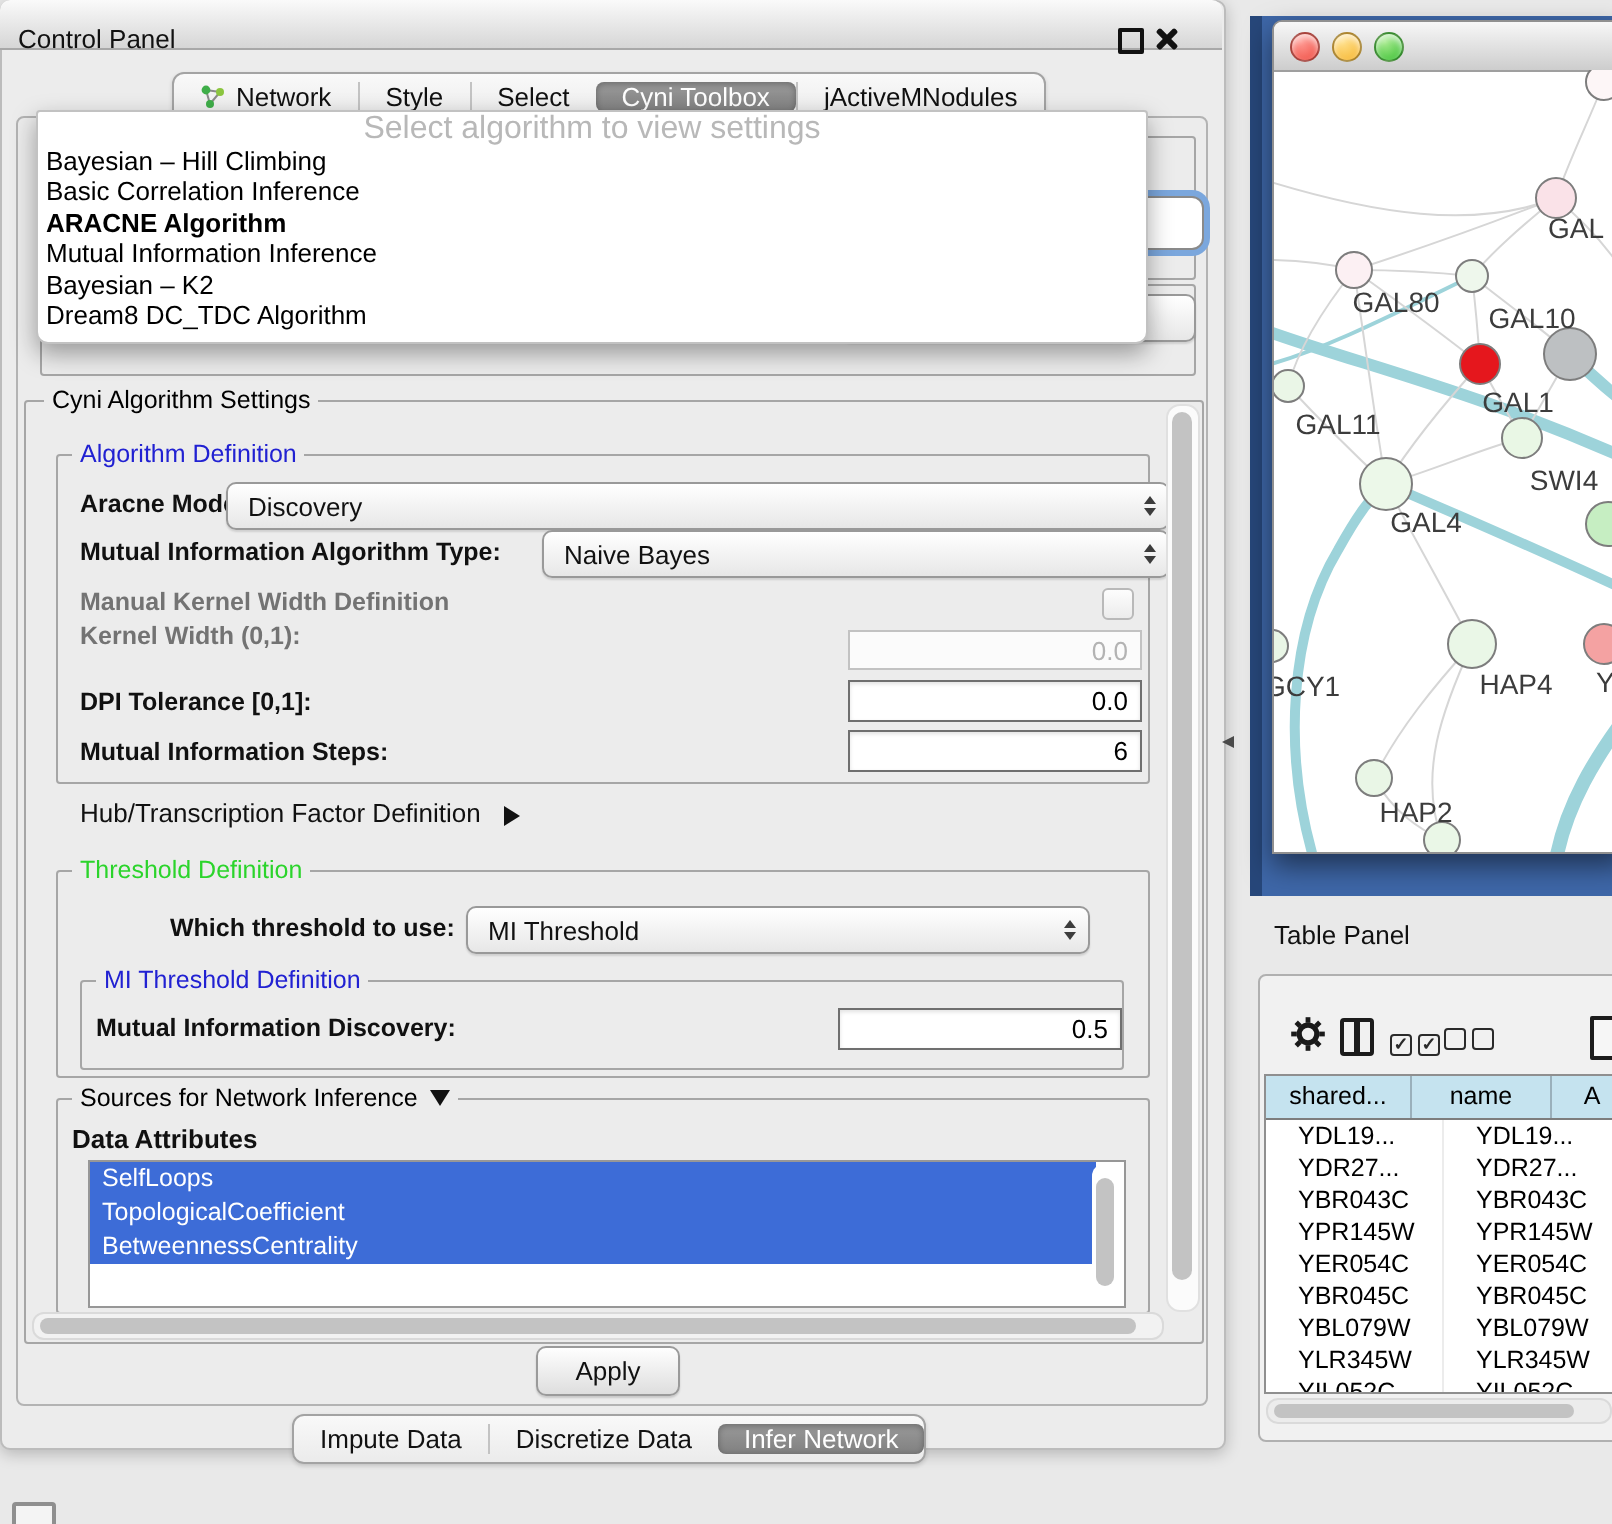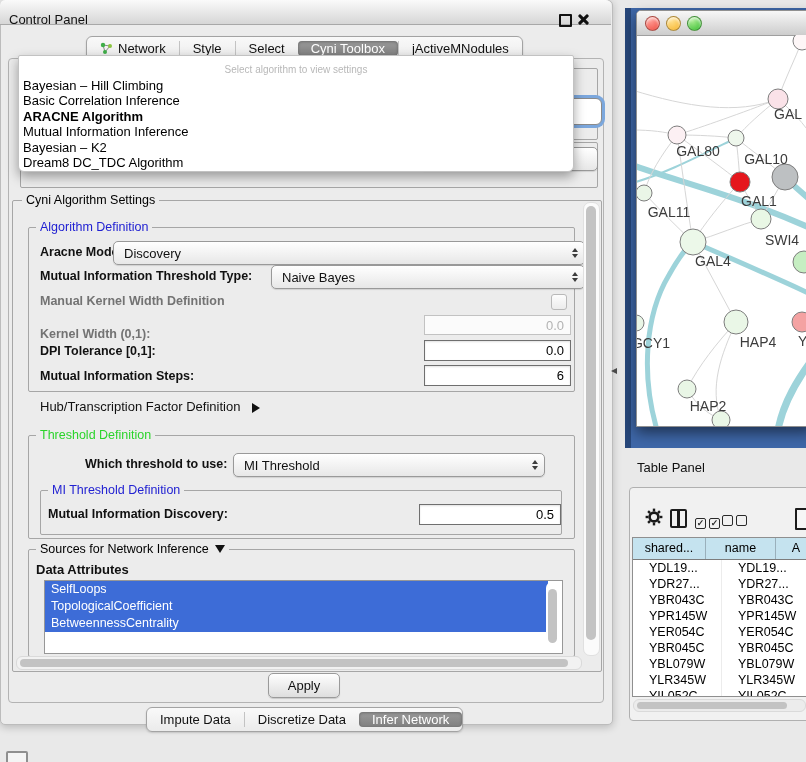--- a/index.html
+++ b/index.html
@@ -58,21 +58,21 @@
   .strack{position:absolute;background:#f2f2f2;border:1px solid #dadada;border-radius:6px}
   .sthumb{position:absolute;background:#c3c3c3;border-radius:5px}
   
   .btn{position:absolute;display:flex;align-items:center;justify-content:center;font-size:13px;color:#111;
        border:1px solid #9a9a9a;border-radius:5px;background:linear-gradient(#fefefe,#dedede);
        box-shadow:0 1px 1px rgba(0,0,0,.15)}
   
   #algo-popup{position:absolute;left:18px;top:55px;width:554px;height:115px;background:#fff;
               border:1px solid #c2c2c2;border-radius:2px 2px 6px 6px;z-index:50;
               box-shadow:0 5px 12px rgba(0,0,0,.35);overflow:hidden}
-  #algo-ph{text-align:center;color:#b8b8b8;font-size:10px;height:16px;line-height:16px;margin-top:6px}
+  #algo-ph{text-align:center;color:#b8b8b8;font-size:16px;height:16px;line-height:16px;margin-top:1px}
   .algo-item{font-size:13px;height:15.4px;line-height:15.4px;padding-left:4px;color:#000;white-space:nowrap}
   .algo-item.bold{font-weight:bold}
   
   #net-frame{left:625px;top:8px;width:181px;height:440px;background:#3e67a8;border-left:6px solid #27477a}
   #net-window{left:636px;top:10px;width:175px;height:415px;background:#fff;border:1px solid #909090;
               border-radius:5px 5px 0 0;box-shadow:0 6px 14px rgba(0,0,0,.5);overflow:hidden}
   #net-titlebar{position:absolute;left:0;top:0;right:0;height:24px;background:linear-gradient(#f7f7f7,#cdcdcd);
                 border-bottom:1px solid #9f9f9f}
   .light{position:absolute;top:5px;width:13px;height:13px;border-radius:50%;border:1px solid rgba(0,0,0,.3);
          box-shadow:inset 0 2px 3px rgba(255,255,255,.75)}
@@ -164,33 +164,33 @@
 
   <div class="lbl" style="left:40px;top:245px">Aracne Mode:</div>
   <div class="combo" style="left:113px;top:241px;width:460px">
     <span>Discovery</span>
     <span class="arr">
         <i class="up"></i>
         <i class="dn"></i>
       </span>
   </div>
 
-  <div class="lbl" style="left:40px;top:269px">Mutual Information Threshold Type:</div>
+  <div class="lbl" style="left:40px;top:269px">Mutual Information Algorithm Type:</div>
   <div class="combo" style="left:271px;top:265px;width:302px">
     <span>Naive Bayes</span>
     <span class="arr">
         <i class="up"></i>
         <i class="dn"></i>
       </span>
   </div>
 
   <div class="lbl dis" style="left:40px;top:294px">Manual Kernel Width Definition</div>
   <div class="checkbox" style="left:551px;top:294px"></div>
 
-  <div class="lbl dis" style="left:40px;top:327px">Kernel Width (0,1):</div>
+  <div class="lbl dis" style="left:40px;top:311px">Kernel Width (0,1):</div>
   <input class="nfield" style="left: 424px; top: 315px; width: 133px; height: 18px;" disabled="" value="0.0">
 
   <div class="lbl" style="left:40px;top:344px">DPI Tolerance [0,1]:</div>
   <input class="nfield" style="left: 424px; top: 340px; width: 133px; height: 19px;" value="0.0">
 
   <div class="lbl" style="left:40px;top:369px">Mutual Information Steps:</div>
   <input class="nfield" style="left: 424px; top: 365px; width: 133px; height: 19px;" value="6">
 
   <div class="lbl plain" style="left:40px;top:399px">
     <span>Hub/Transcription Factor Definition</span>

